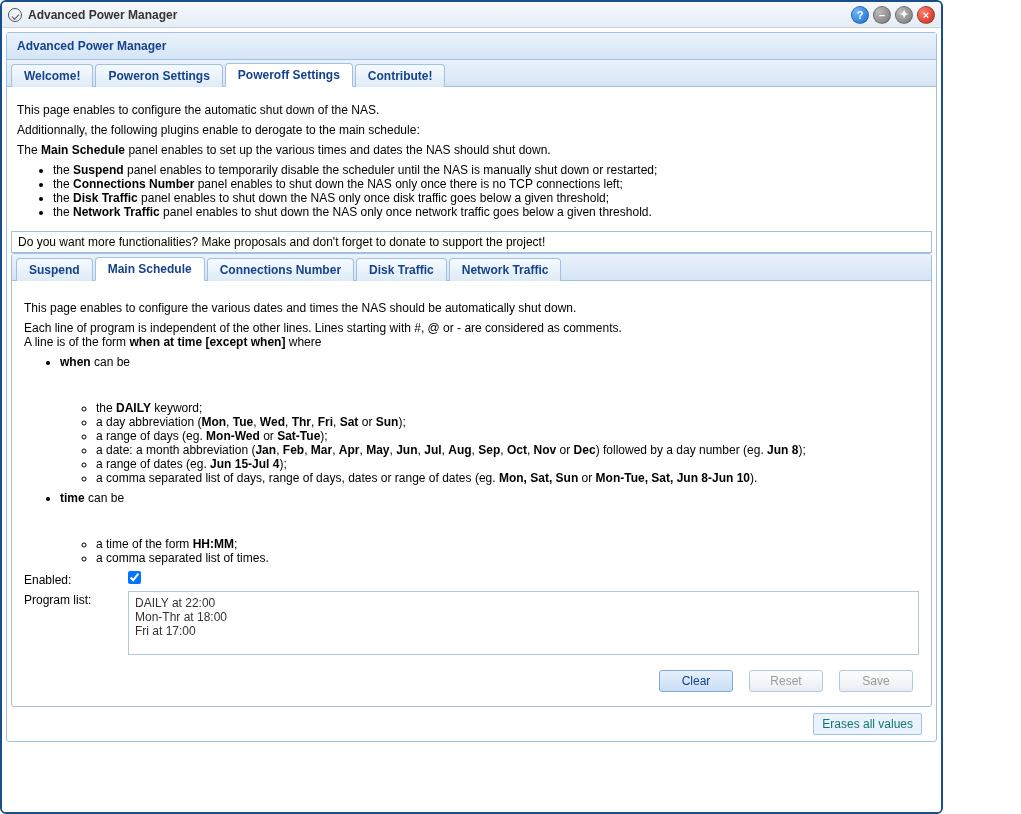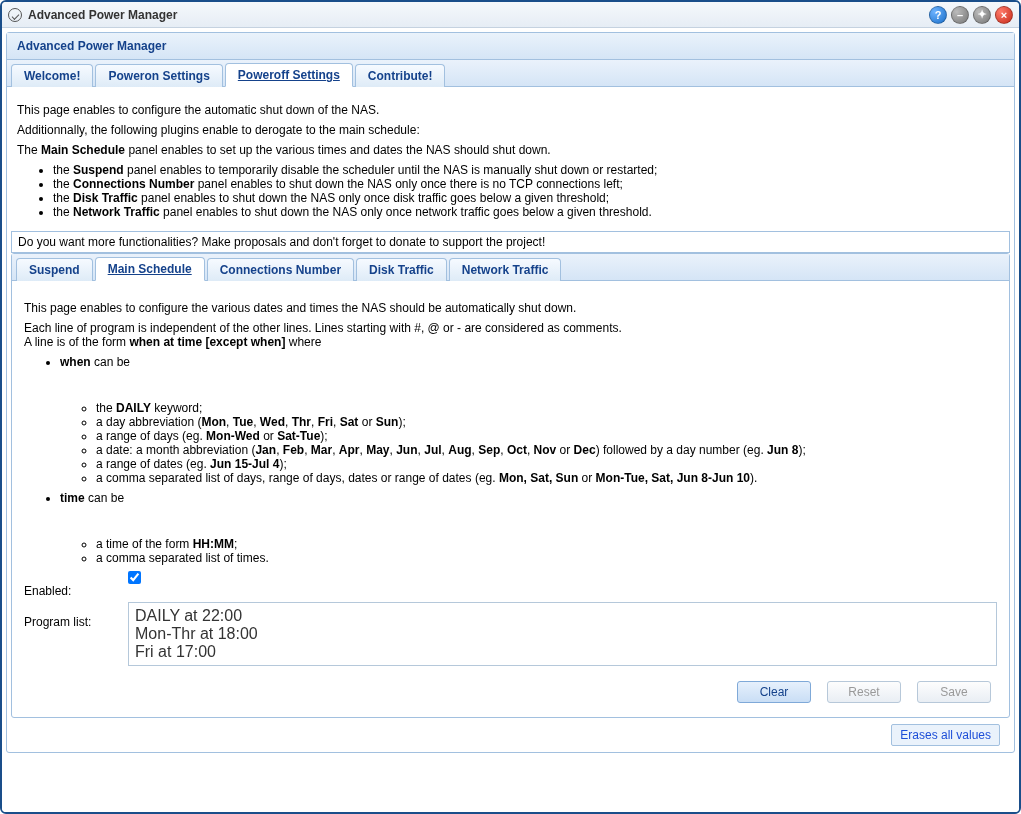--- a/index.html
+++ b/index.html
@@ -4,21 +4,21 @@
 <style>
   * { box-sizing: border-box; }
   html, body {
     margin: 0; padding: 0;
     font-family: Arial, Helvetica, sans-serif;
     font-size: 12px;
     color: #000;
     background: #fff;
   }
   .window {
-    width: 1021px;
+    width: 943px;
     height: 814px;
     border: 2px solid #1a4e8a;
     border-radius: 6px;
     background: #fff;
     display: flex;
     flex-direction: column;
     overflow: hidden;
   }
   .titlebar {
     height: 26px;
@@ -105,21 +105,20 @@
     margin-right: 2px;
     color: #15428b;
     font-weight: bold;
     cursor: pointer;
     position: relative;
     top: 1px;
   }
   .tab.active {
     background: #fff;
     border-bottom: 1px solid #fff;
-    text-decoration: underline;
   }
   .body-content {
     padding: 10px 10px 6px 10px;
   }
   .body-content p { margin: 6px 0; }
   ul { margin: 6px 0 6px 0; padding-left: 36px; }
   ul ul { list-style-type: circle; padding-left: 36px; margin-top: 32px; }
   .donate-bar {
     border: 1px solid #a2c0df;
     background: #fff;
@@ -134,30 +133,29 @@
   }
   .subpanel .body-content { padding: 14px 12px 8px 12px; }
   .form-row {
     display: flex;
     align-items: flex-start;
     margin: 4px 0;
   }
   .form-row label {
     width: 104px;
     padding-top: 2px;
-    margin-top: 11px;
   }
   .form-row .field { flex: 1; }
   textarea.program {
     width: 100%;
     height: 64px;
     border: 1px solid #b5c8da;
     padding: 4px 6px;
     font-family: Arial, Helvetica, sans-serif;
-    font-size: 16px;
+    font-size: 12px;
     resize: none;
     color: #333;
   }
   input[type=checkbox] { margin: 0; }
   .button-row {
     display: flex;
     justify-content: flex-end;
     gap: 16px;
     padding: 8px 6px 6px 6px;
   }
@@ -183,21 +181,21 @@
     position: relative;
     display: flex;
     justify-content: flex-end;
     padding: 6px 10px 0 0;
   }
   .tooltip-box {
     border: 1px solid #a2c0df;
     background: #eaf2fb;
     padding: 3px 8px;
     border-radius: 2px;
-    color: #1d4ed8;
+    color: #0f766e;
   }
 </style>
 </head>
 <body>
 
 <div class="window">
   <div class="titlebar">
     <span class="app-icon"></span>
     <span class="title-text">Advanced Power Manager</span>
     <div class="win-controls">

